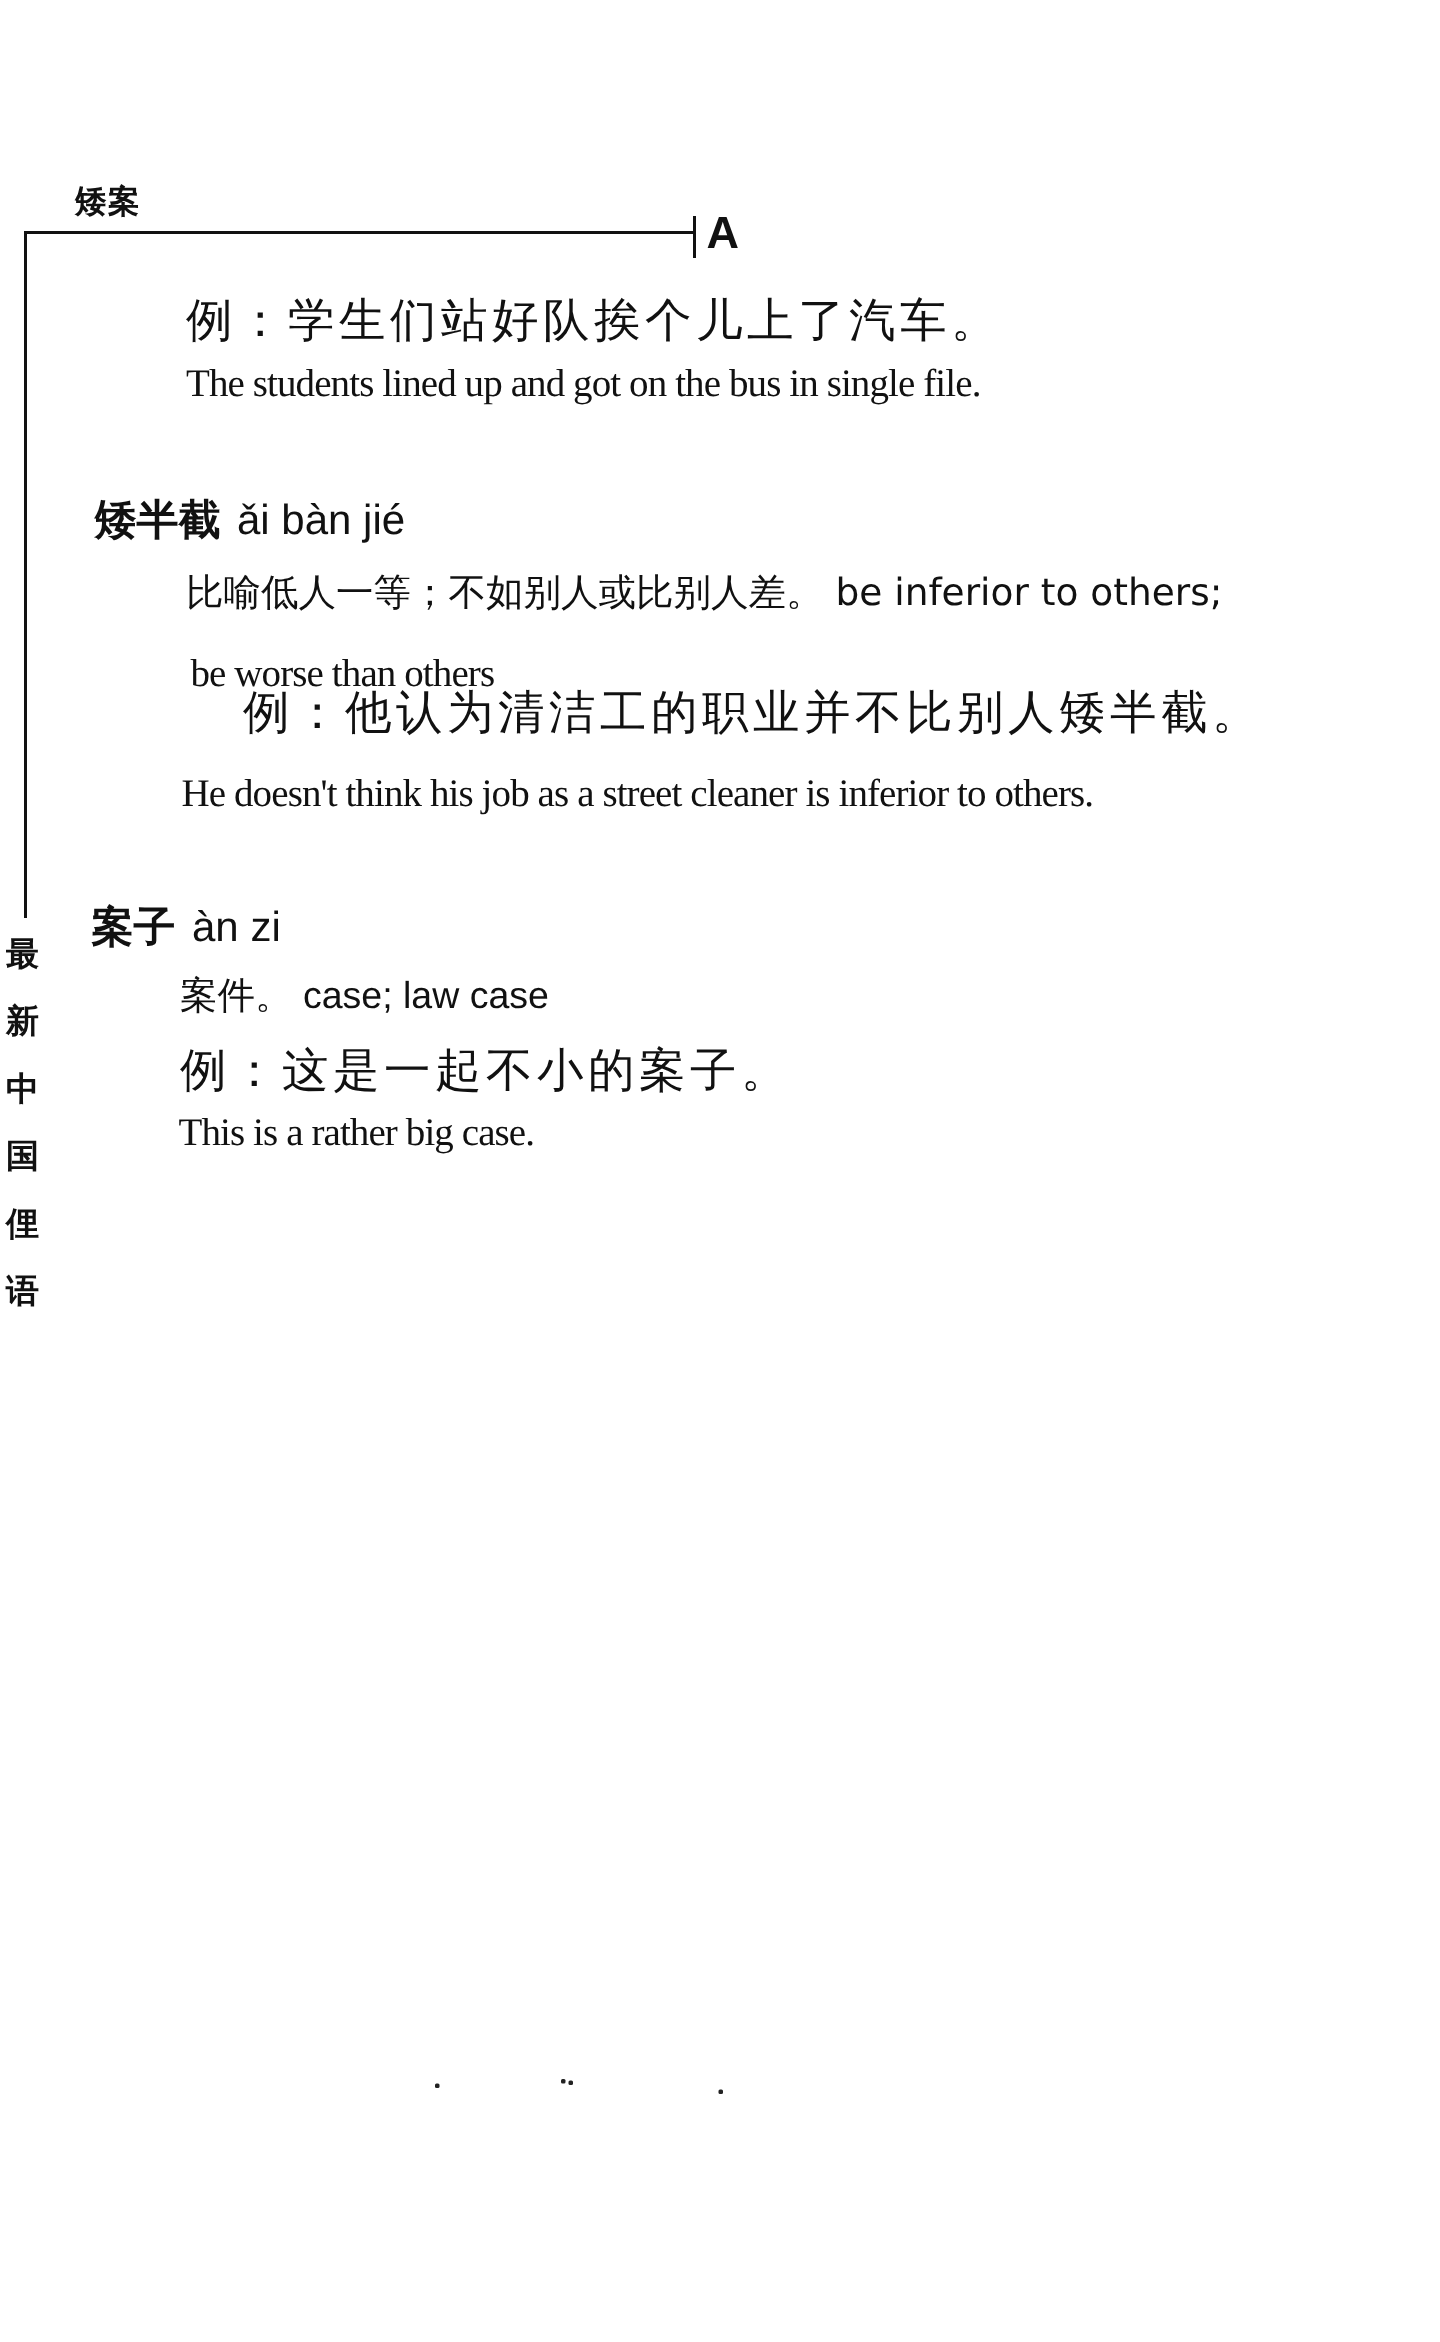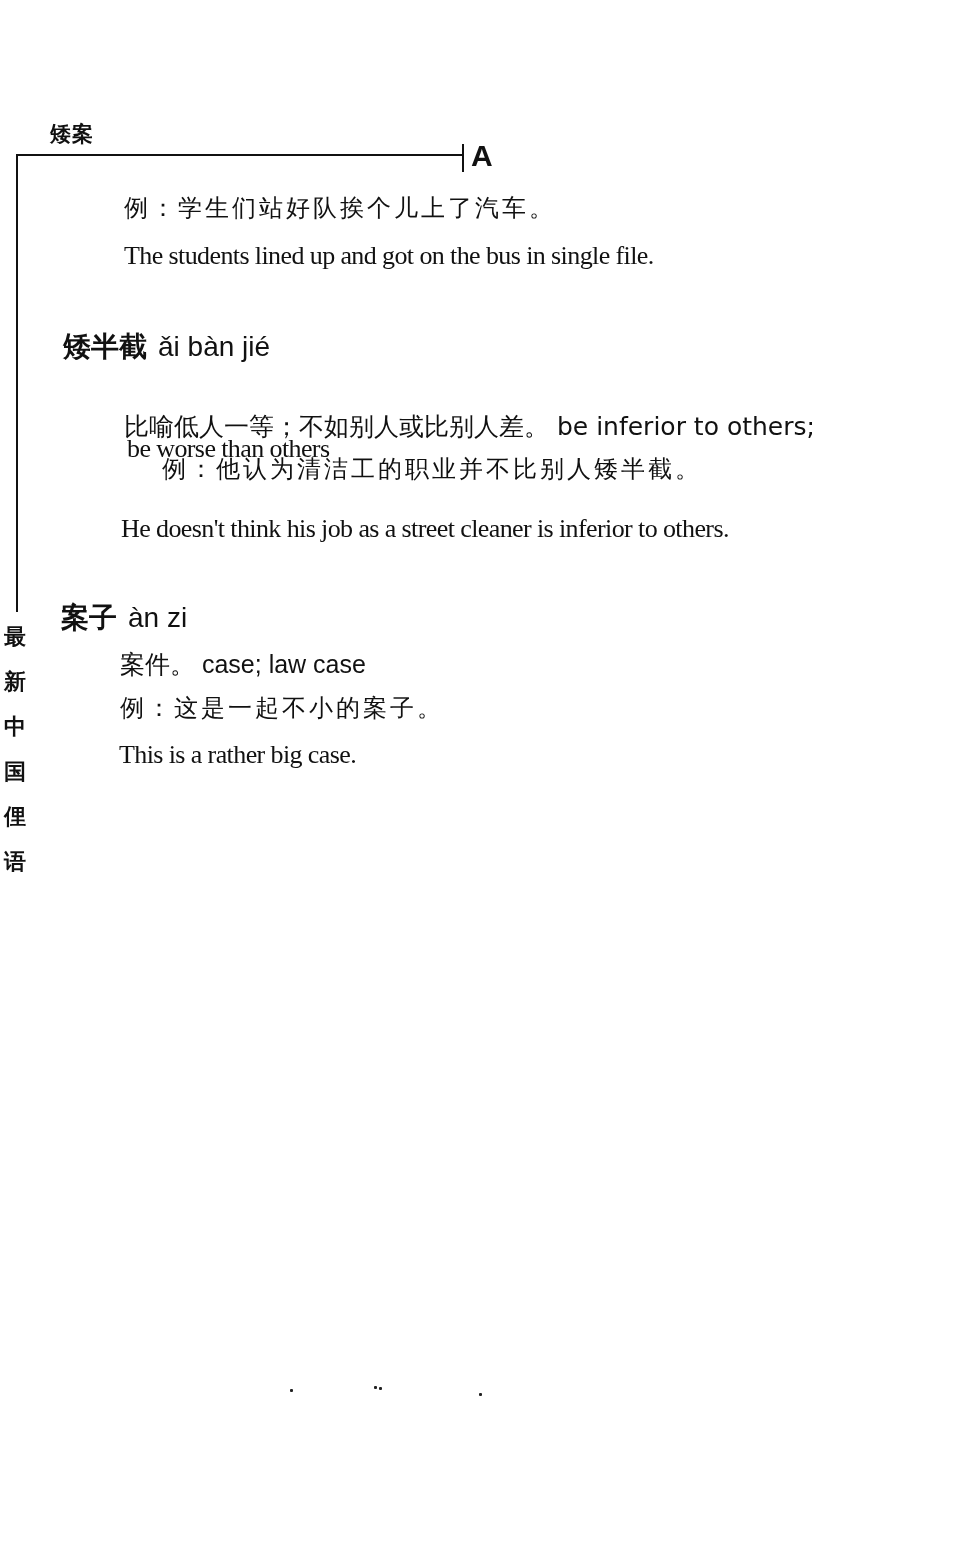--- a/index.html
+++ b/index.html
@@ -75,22 +75,22 @@
       font-size: 22px;
       line-height: 24px;
       display: block;
     }
     .line {
       position: absolute;
       white-space: nowrap;
       line-height: 1;
     }
     .zh-example {
-      font-family: Liberation Mono, monospace;
-      font-size: 24px;
+      font-family: Liberation Serif, serif;
+      font-size: 31px;
       letter-spacing: 3px;
     }
     .zh-def {
       font-family: "DejaVu Sans", sans-serif;
       font-size: 25px;
     }
     .en {
       font-family: "Liberation Serif", serif;
       font-size: 26px;
       letter-spacing: -0.6px;
@@ -138,21 +138,21 @@
   <span>语</span>
 </div>
 
 <div class="line zh-example" style="left:124px; top:198px;">例：学生们站好队挨个儿上了汽车。</div>
 <div class="line en" style="left:124px; top:243px;">The students lined up and got on the bus in single file.</div>
 
 <div class="headword" style="left:63px; top:333px;">
   <span class="hz">矮半截</span>
   <span class="py">ǎi bàn jié</span>
 </div>
-<div class="line" style="left:124px; top:382px;margin-top:32px;">
+<div class="line" style="left:124px; top:382px;">
   <span class="zh-def en" style="font-family:'DejaVu Sans', sans-serif; font-size:25px; letter-spacing:0;">比喻低人一等；不如别人或比别人差。 be inferior to others;</span>
 </div>
 <div class="line en" style="left:127px; top:436px;">be worse than others</div>
 <div class="line zh-example" style="left:122px; top:459px;margin-left:40px;">例：他认为清洁工的职业并不比别人矮半截。</div>
 <div class="line en" style="left:121px; top:516px;">He doesn't think his job as a street cleaner is inferior to others.</div>
 
 <div class="headword" style="left:61px; top:604px;">
   <span class="hz">案子</span>
   <span class="py">àn zi</span>
 </div>

